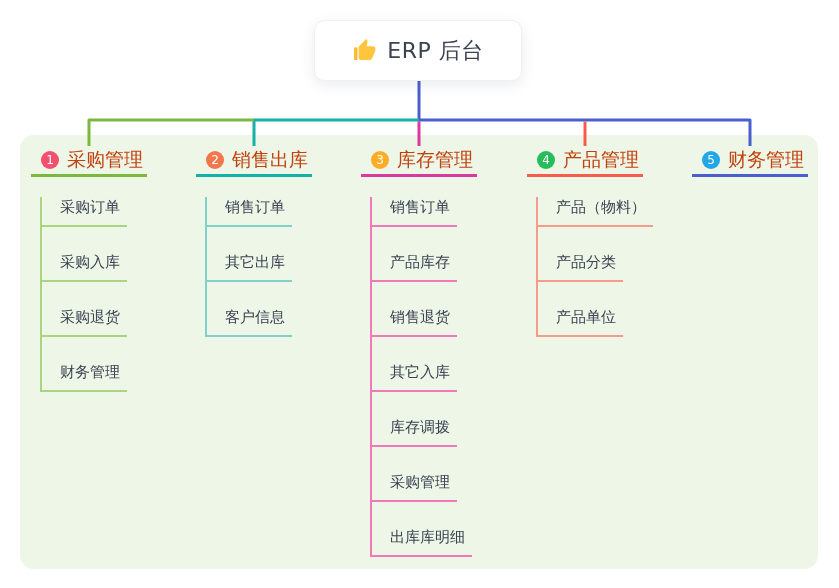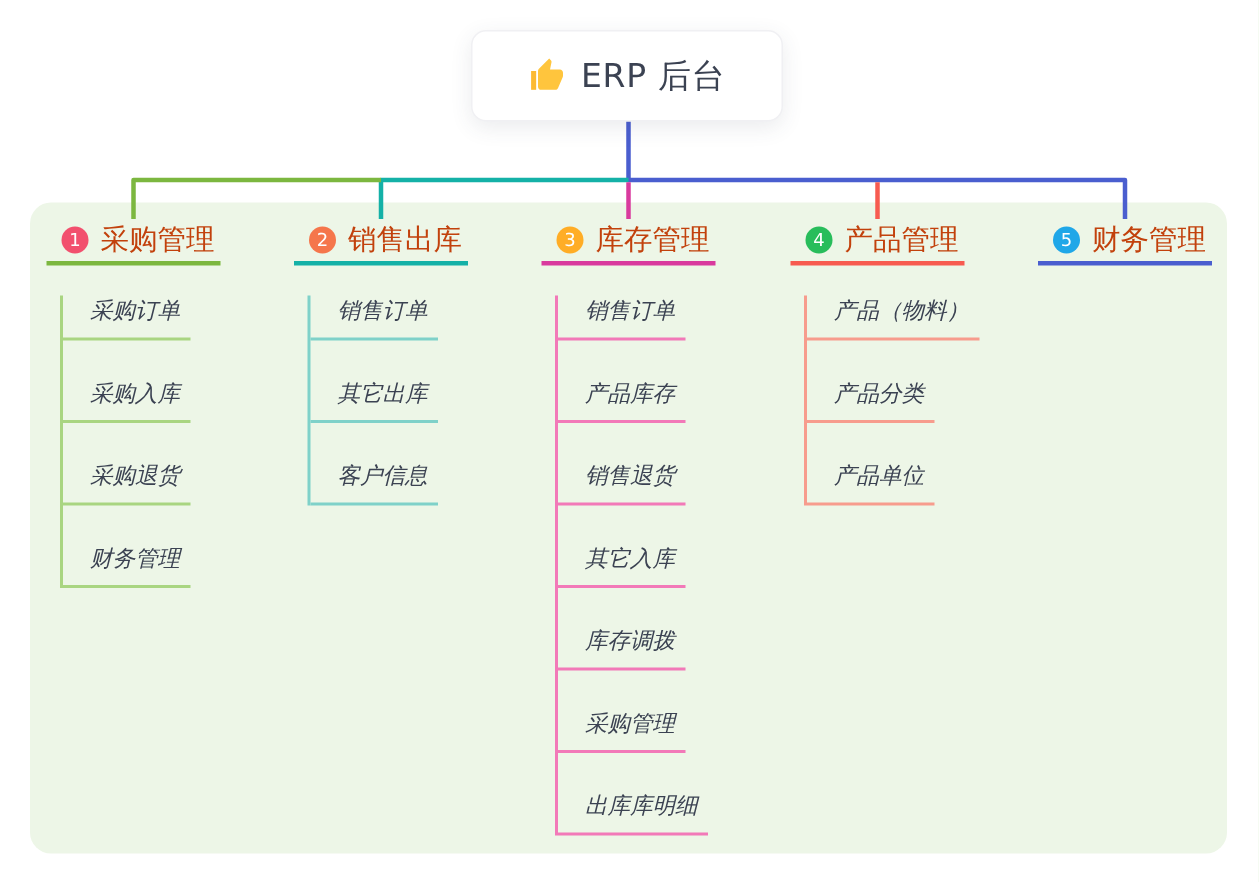--- a/index.html
+++ b/index.html
@@ -64,21 +64,20 @@
     width: 18px; height: 18px; border-radius: 50%;
     background: var(--badge);
     color: #fff; font-size: 12px; line-height: 18px;
     text-align: center; flex: 0 0 auto;
   }
   .branch-label { font-size: 19px; color: #c2410c; white-space: nowrap; }
 
   .children {
     margin-left: 9px;
     border-left: 2px solid var(--light);
-    font-style: italic;
   }
   .child {
     margin-top: 25px;
     padding: 0 7px 8px 18px;
     border-bottom: 2px solid var(--light);
     width: max-content;
     font-size: 15px; line-height: 20px;
     color: #3B4252; white-space: nowrap;
   }
   .child:first-child { margin-top: 20px; }

